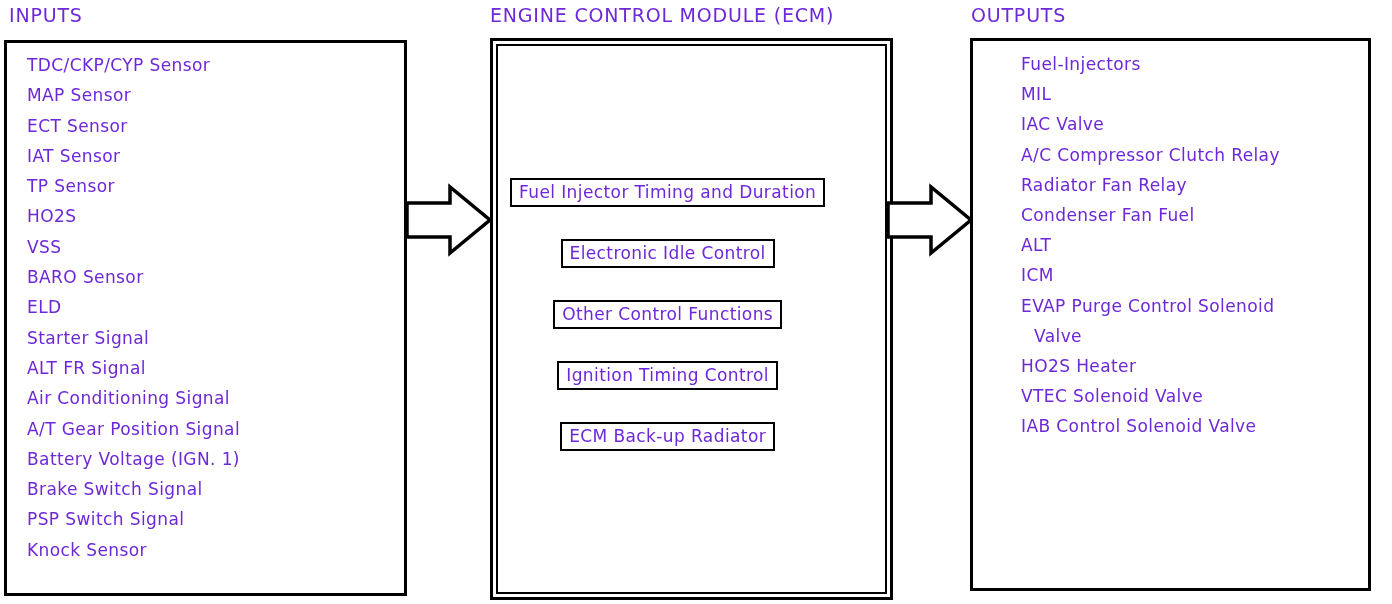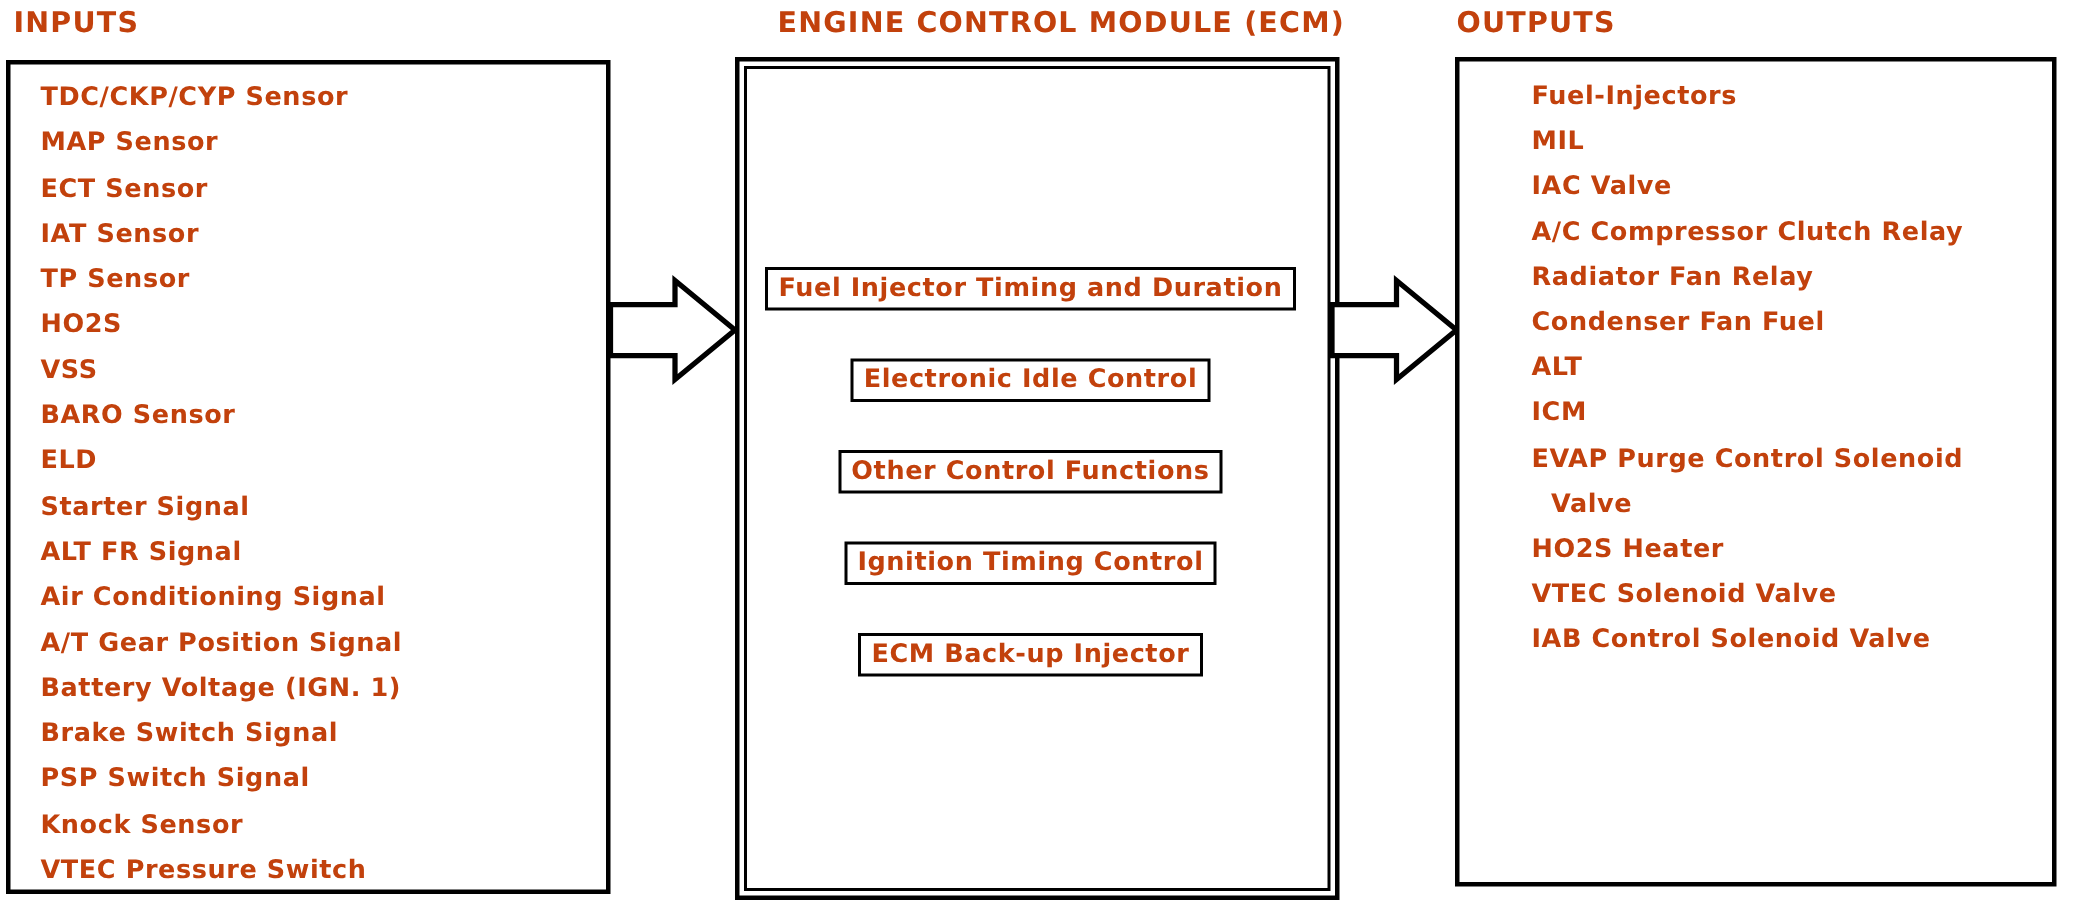--- a/index.html
+++ b/index.html
@@ -5,34 +5,34 @@
   html, body {
     margin: 0;
     padding: 0;
     background: #ffffff;
   }
   .stage {
     position: relative;
     width: 1392px;
     height: 604px;
     background: #ffffff;
-    color: #c2410c;
+    color: #6d28d9;
     font-family: "DejaVu Sans", sans-serif;
-    font-weight: bold;
+    font-weight: normal;
     overflow: hidden;
   }
   .col-title {
     position: absolute;
     top: 4px;
     font-size: 19px;
     letter-spacing: 0.8px;
     white-space: nowrap;
   }
   .inputs-title  { left: 9px; }
-  .ecm-title     { left: 506px; width: 403px; text-align: center; }
+  .ecm-title     { left: 490px; width: 403px; }
   .outputs-title { left: 971px; }
 
   .box {
     position: absolute;
     border: 3px solid #000000;
     background: #ffffff;
     box-sizing: border-box;
   }
   .inputs-box  { left: 4px;   top: 40px; width: 403px; height: 556px; }
   .ecm-box     { left: 490px; top: 38px; width: 403px; height: 562px; padding: 3px; }
@@ -117,36 +117,35 @@
         <li class="item">BARO Sensor</li>
         <li class="item">ELD</li>
         <li class="item">Starter Signal</li>
         <li class="item">ALT FR Signal</li>
         <li class="item">Air Conditioning Signal</li>
         <li class="item">A/T Gear Position Signal</li>
         <li class="item">Battery Voltage (IGN. 1)</li>
         <li class="item">Brake Switch Signal</li>
         <li class="item">PSP Switch Signal</li>
         <li class="item">Knock Sensor</li>
-        <li class="item">VTEC Pressure Switch</li>
       </ul>
   </div>
 
   <svg class="arrow arrow-inputs" viewBox="0 0 88 74">
     <polygon points="2,20 45,20 45,4 85,37 45,70 45,54 2,54"></polygon>
   </svg>
 
   <div class="box ecm-box">
     <div class="ecm-inner">
       <div class="fn-stack">
           <div class="fn-box">Fuel Injector Timing and Duration</div>
           <div class="fn-box">Electronic Idle Control</div>
           <div class="fn-box">Other Control Functions</div>
           <div class="fn-box">Ignition Timing Control</div>
-          <div class="fn-box">ECM Back-up Injector</div>
+          <div class="fn-box">ECM Back-up Radiator</div>
         </div>
     </div>
   </div>
 
   <svg class="arrow arrow-outputs" viewBox="0 0 88 74">
     <polygon points="2,20 45,20 45,4 85,37 45,70 45,54 2,54"></polygon>
   </svg>
 
   <div class="box outputs-box">
     <ul class="item-list outputs-list">

